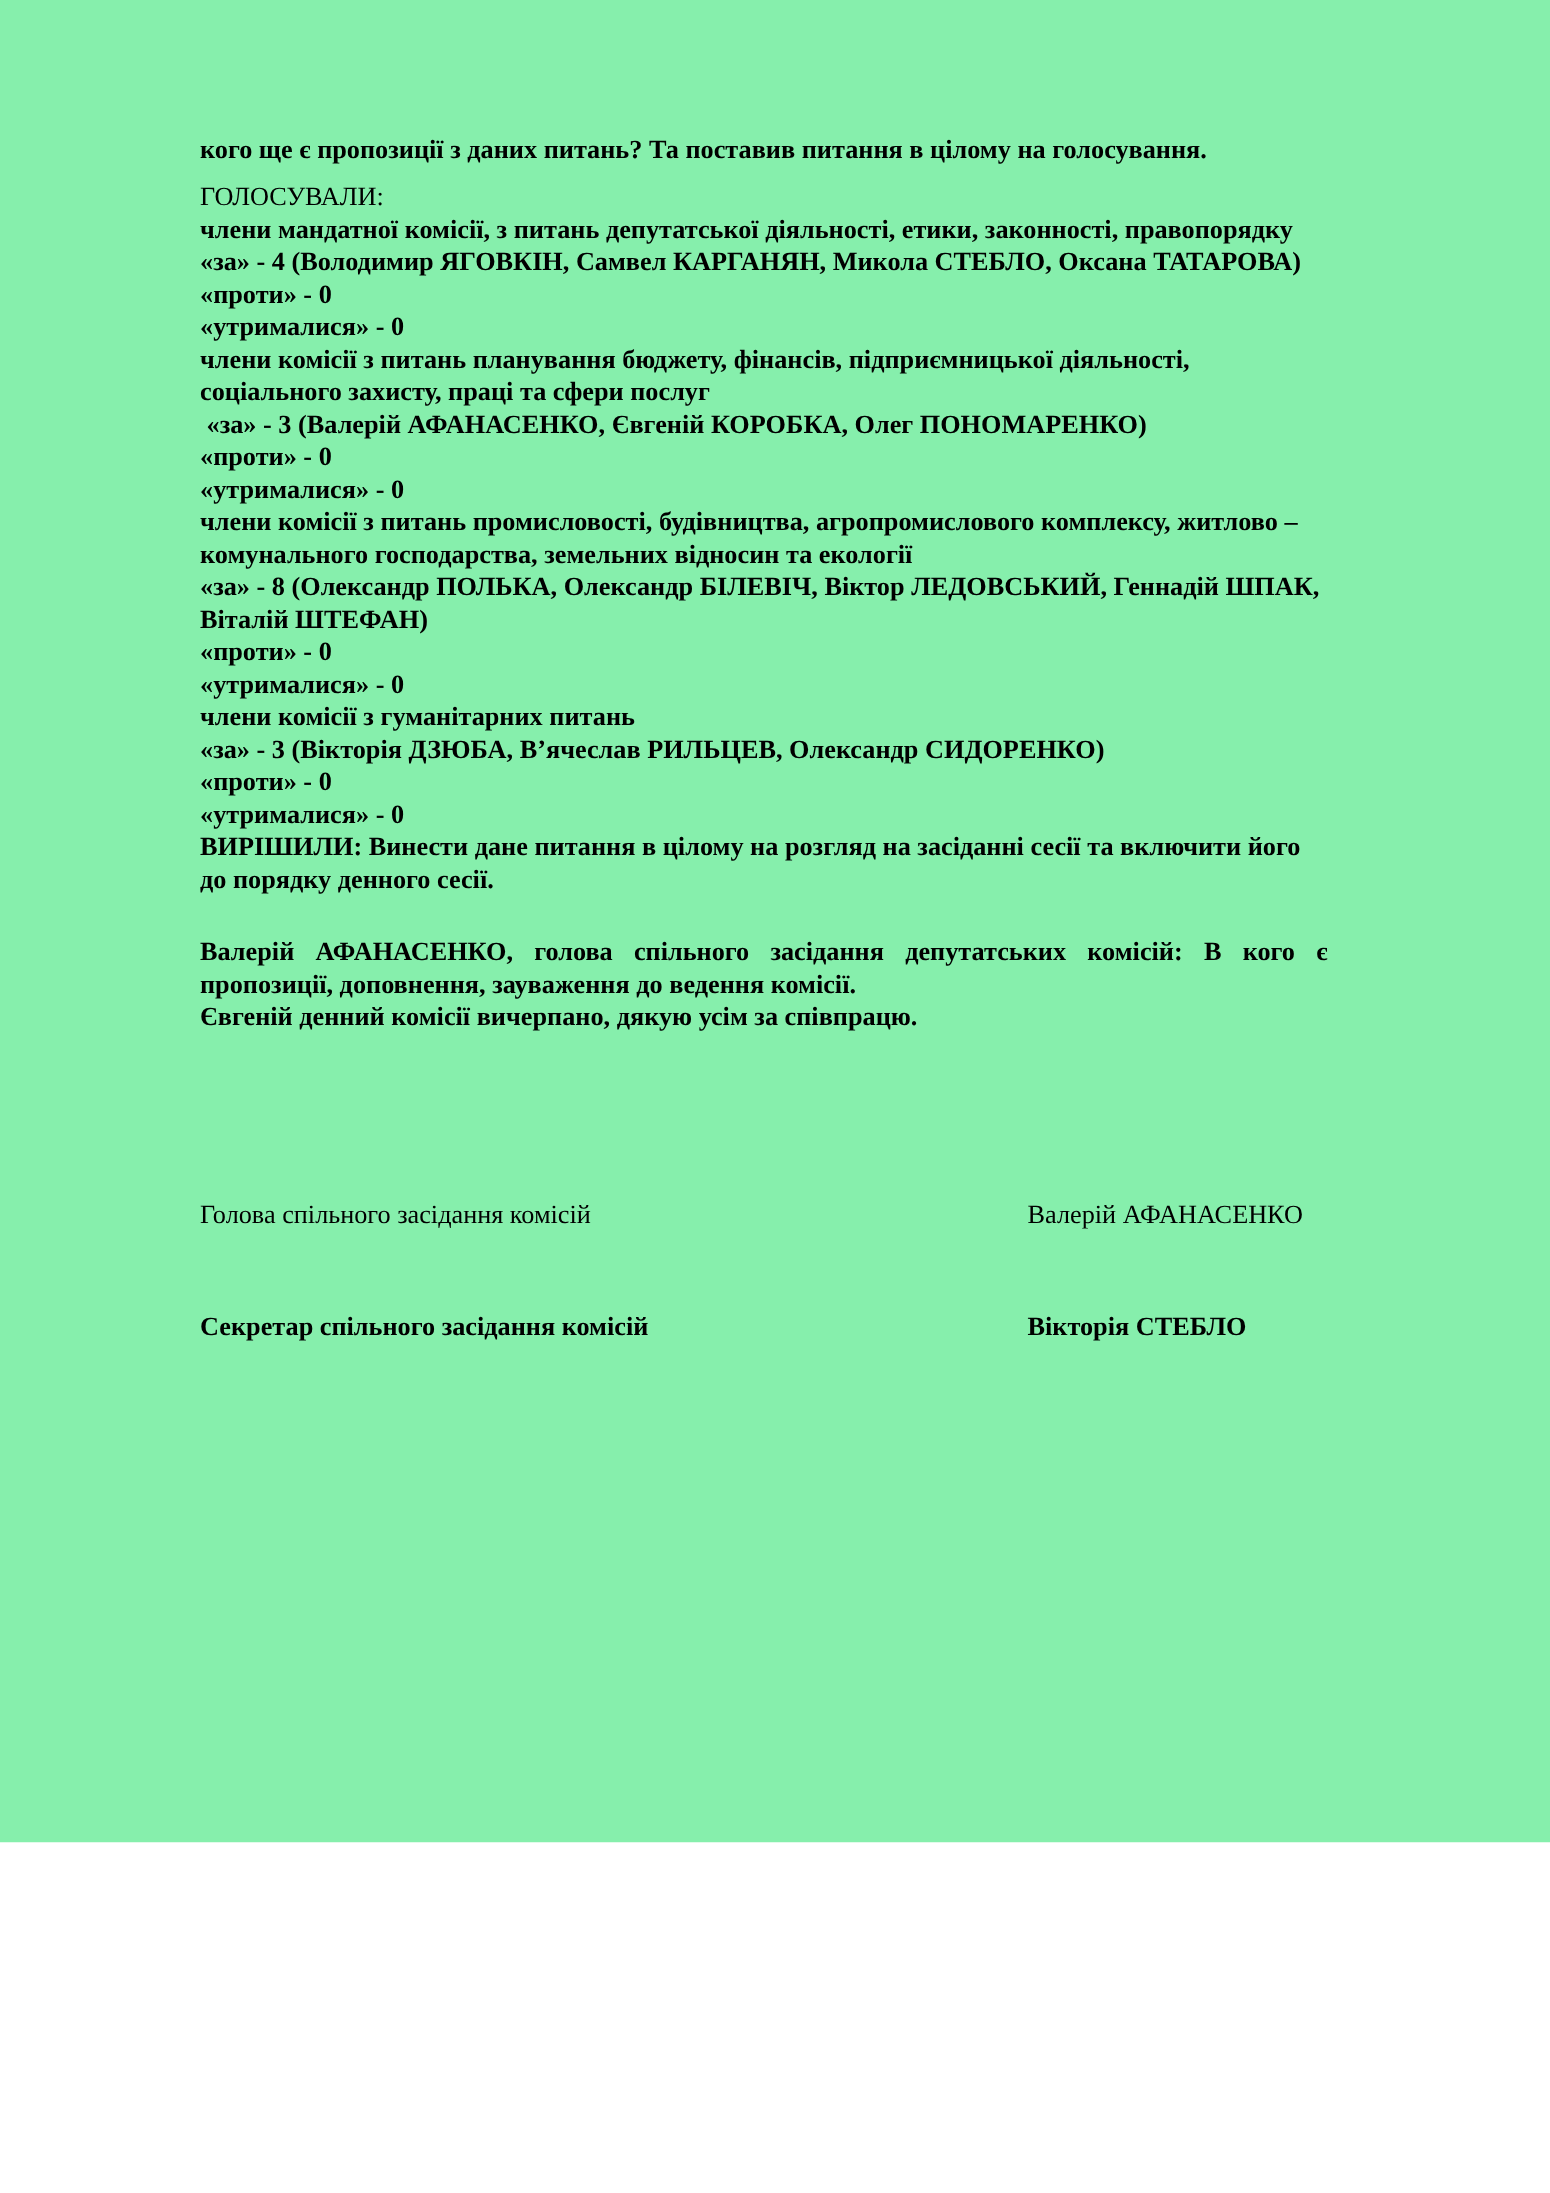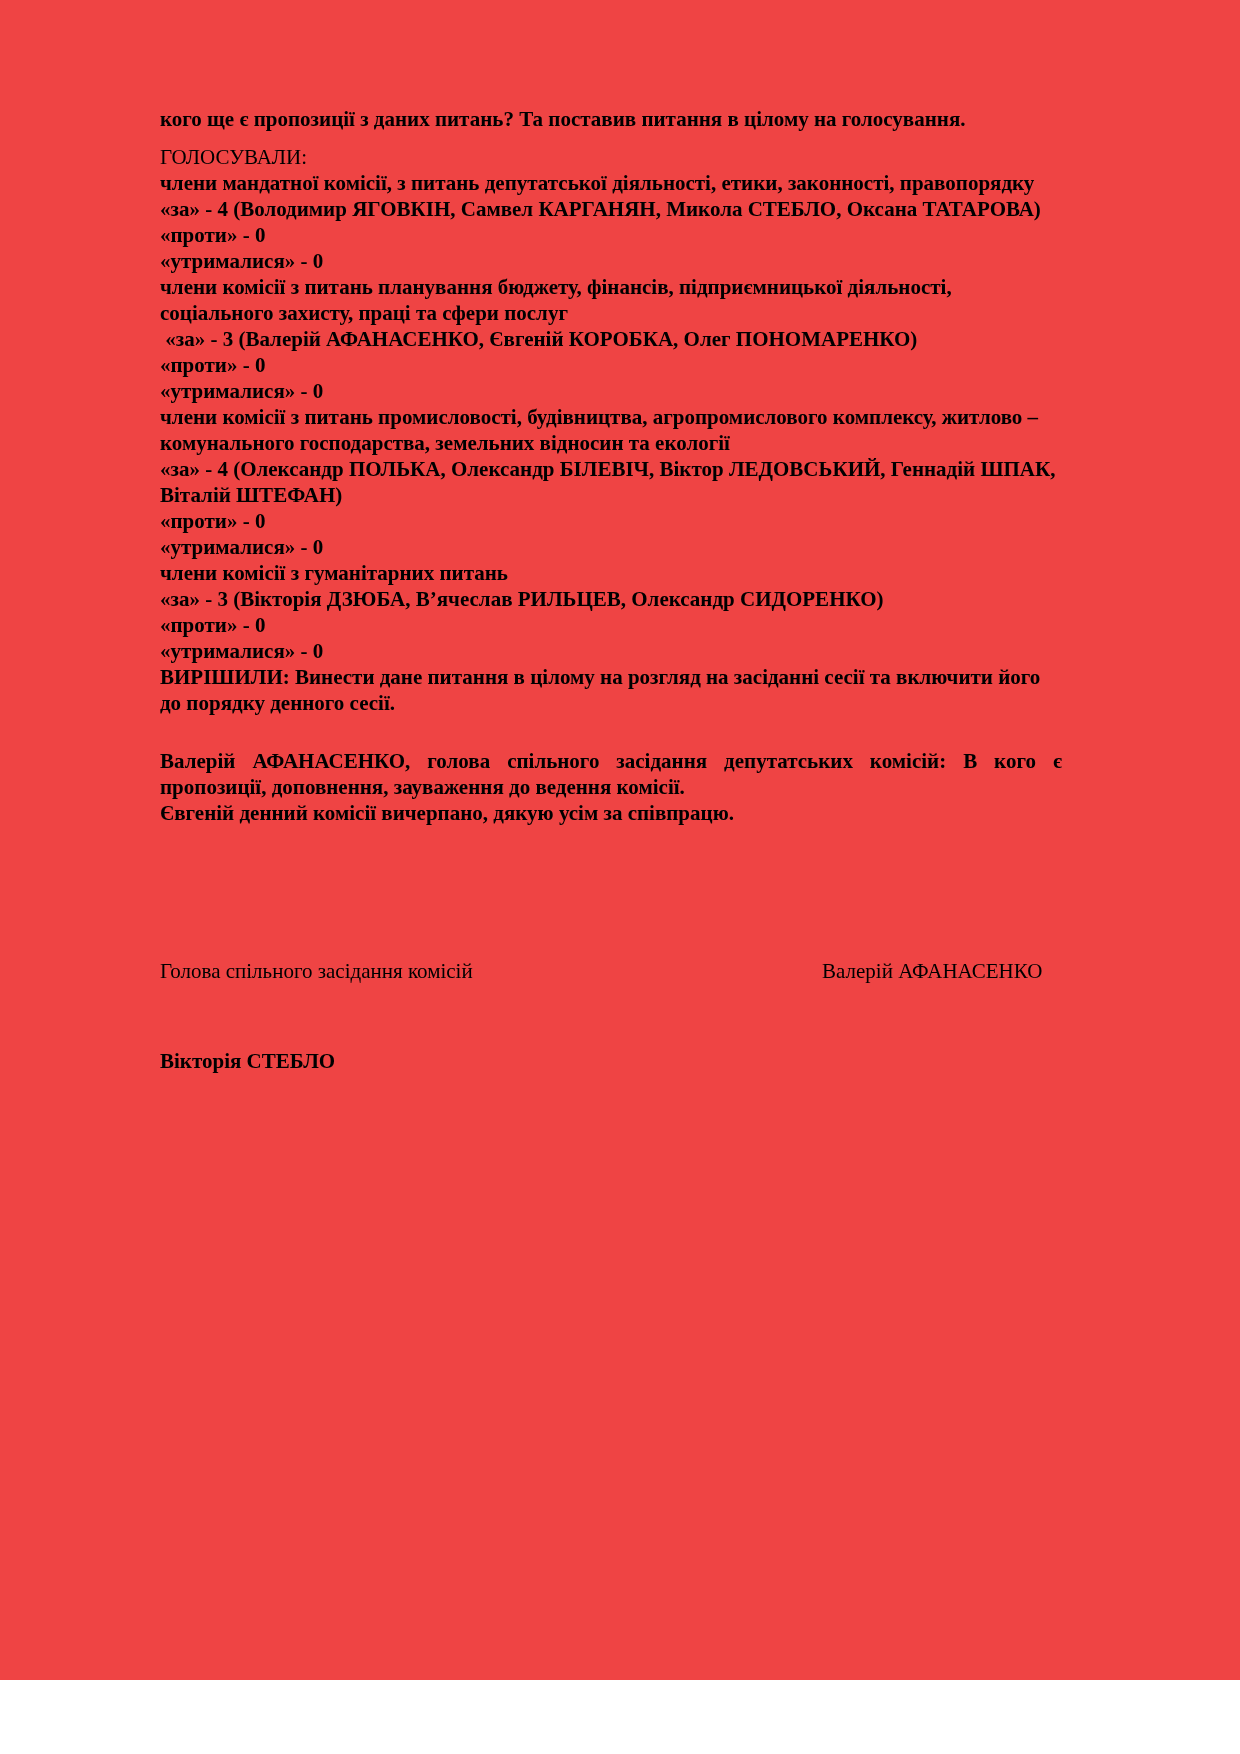--- a/index.html
+++ b/index.html
@@ -1,21 +1,21 @@
 <!DOCTYPE html>
 <html><head>
 <meta charset="utf-8">
 <style>
   * { margin: 0; padding: 0; box-sizing: border-box; }
   html, body { background: #ffffff; }
   .page {
     position: relative;
     width: 1240px;
-    height: 1680px;
-    background: #ef4444;
+    height: 1474px;
+    background: #86efac;
     color: #000000;
     font-family: "Liberation Serif", serif;
     overflow: hidden;
   }
   .content {
     padding: 106px 178px 0 160px;
     font-size: 21px;
     line-height: 26px;
   }
   .content p {
@@ -49,34 +49,35 @@
     <p class="regular">ГОЛОСУВАЛИ:</p>
     <p class="bold">члени мандатної комісії, з питань депутатської діяльності, етики, законності, правопорядку</p>
     <p class="bold">«за» - 4 (Володимир ЯГОВКІН, Самвел КАРГАНЯН, Микола СТЕБЛО, Оксана ТАТАРОВА)</p>
     <p class="bold">«проти» - 0</p>
     <p class="bold">«утрималися» - 0</p>
     <p class="bold">члени комісії з питань планування бюджету, фінансів, підприємницької діяльності, соціального захисту, праці та сфери послуг</p>
     <p class="bold"> «за» - 3 (Валерій АФАНАСЕНКО, Євгеній КОРОБКА, Олег ПОНОМАРЕНКО)</p>
     <p class="bold">«проти» - 0</p>
     <p class="bold">«утрималися» - 0</p>
     <p class="bold">члени комісії з питань промисловості, будівництва, агропромислового комплексу, житлово – комунального господарства, земельних відносин та екології</p>
-    <p class="bold">«за» - 4 (Олександр ПОЛЬКА, Олександр БІЛЕВІЧ, Віктор ЛЕДОВСЬКИЙ, Геннадій ШПАК, Віталій ШТЕФАН)</p>
+    <p class="bold">«за» - 8 (Олександр ПОЛЬКА, Олександр БІЛЕВІЧ, Віктор ЛЕДОВСЬКИЙ, Геннадій ШПАК, Віталій ШТЕФАН)</p>
     <p class="bold">«проти» - 0</p>
     <p class="bold">«утрималися» - 0</p>
     <p class="bold">члени комісії з гуманітарних питань</p>
     <p class="bold">«за» - 3 (Вікторія ДЗЮБА, В’ячеслав РИЛЬЦЕВ, Олександр СИДОРЕНКО)</p>
     <p class="bold">«проти» - 0</p>
     <p class="bold">«утрималися» - 0</p>
     <p class="bold">ВИРІШИЛИ: Винести дане питання в цілому на розгляд на засіданні сесії та включити його до порядку денного сесії.</p>
     <p class="bold justify gap-above">Валерій АФАНАСЕНКО, голова спільного засідання депутатських комісій: В кого є пропозиції, доповнення, зауваження до ведення комісії.</p>
     <p class="bold">Євгеній денний комісії вичерпано, дякую усім за співпрацю.</p>
 
     <div class="sig-row first">
       <span class="sig-role">Голова спільного засідання комісій</span>
       <span class="sig-name">Валерій АФАНАСЕНКО</span>
     </div>
 
     <div class="sig-row second">
+      <span class="sig-role">Секретар спільного засідання комісій</span>
       <span class="sig-name">Вікторія СТЕБЛО</span>
     </div>
 
   </div>
 </div>
 
 </body></html>

